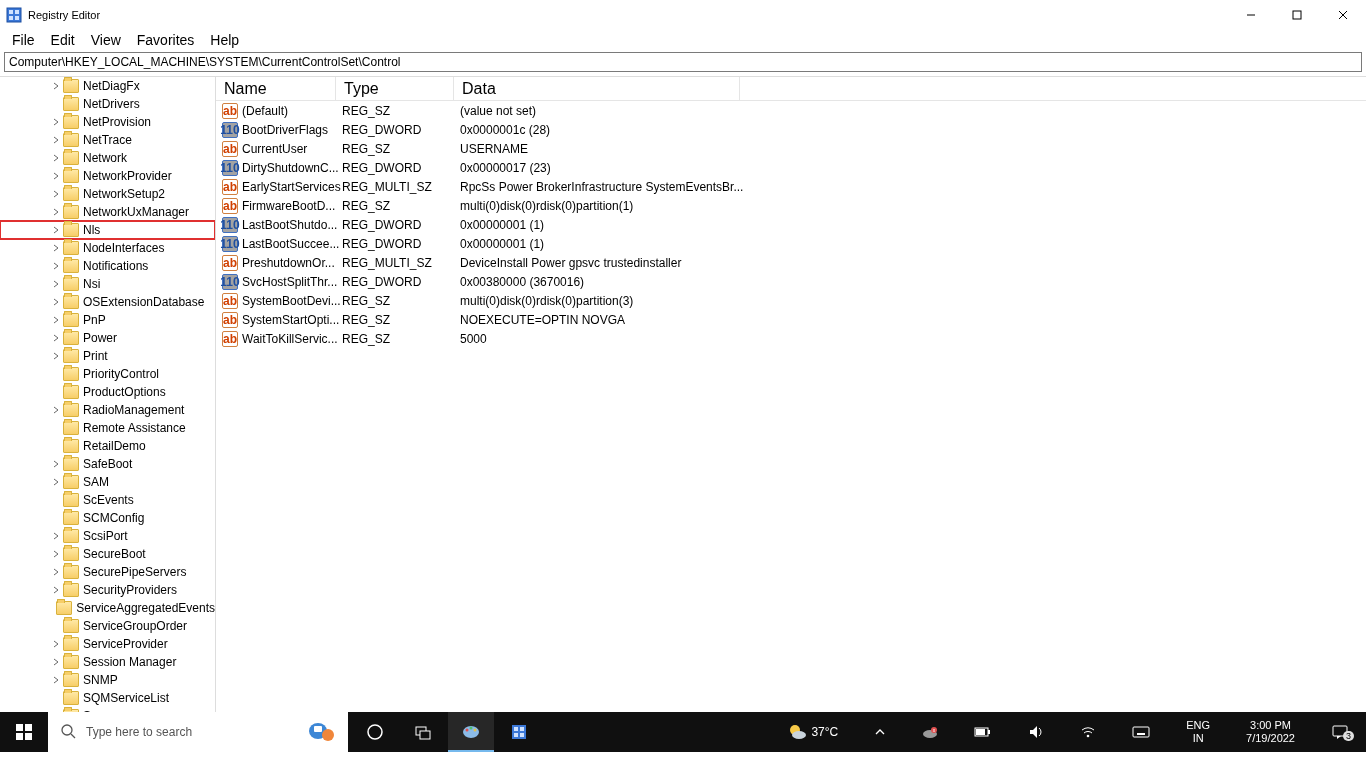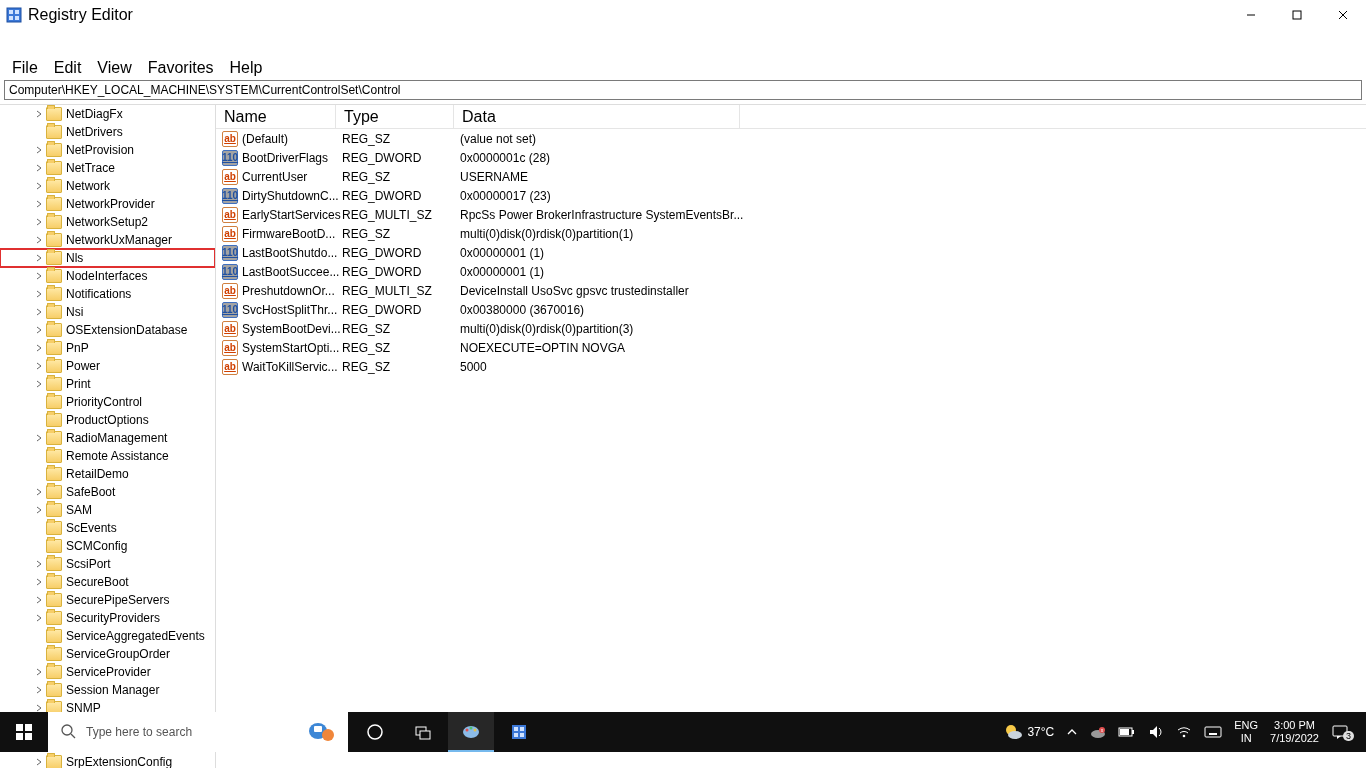--- a/index.html
+++ b/index.html
@@ -2,70 +2,70 @@
 <html><head>
 <meta charset="utf-8">
 <style>
 * { margin:0; padding:0; box-sizing:border-box; font-family:"Segoe UI", Tahoma, sans-serif; }
 html,body { width:1366px; height:768px; background:#fff; overflow:hidden; font-size:12px; color:#000; }
 
 
 .titlebar { height:30px; display:flex; align-items:center; justify-content:space-between; padding:0 0 0 6px; }
 .titlebar-left { display:flex; align-items:center; gap:6px; }
 .titlebar-icon { width:16px; height:16px; display:inline-block; }
-.title-text { font-size:16px; }
+.title-text { font-size:11px; }
 .titlebar-buttons { display:flex; }
 .titlebar-btn { width:46px; height:30px; display:flex; align-items:center; justify-content:center; }
 
 
-.menubar { height:20px; display:flex; align-items:center; padding:0 4px; font-size:16px;margin-top:28px; }
+.menubar { height:20px; display:flex; align-items:center; padding:0 4px; font-size:14px; }
 .menubar span { padding:2px 8px; cursor:default; }
 
 
 .addressbar { height:20px; border:1px solid #7a7a7a; margin:2px 4px 4px 4px; display:flex; align-items:center; padding:8px 4px; font-size:12px; }
 
 
 .main { display:flex; height:672px; border-top:1px solid #ddd; }
 .tree-pane { width:216px; border-right:1px solid #ddd; overflow:hidden; position:relative; }
 .tree-scroll { position:absolute; inset:0; overflow-x:hidden; overflow-y:auto; }
 .tree-scroll::-webkit-scrollbar { width:17px; }
 .tree-scroll::-webkit-scrollbar-track { background:#f0f0f0; }
 .tree-scroll::-webkit-scrollbar-thumb { background:#c2c3c9; border:1px solid #f0f0f0; }
 .tree-scroll::-webkit-scrollbar-button { background:#f0f0f0; height:17px; display:block; }
 
-.tree-item { height:18px; display:flex; align-items:center; white-space:nowrap; padding-left:32px; font-size:12px; cursor:default; }
+.tree-item { height:18px; display:flex; align-items:center; white-space:nowrap; padding-left:49px; font-size:12px; cursor:default; }
 .tree-item.highlight { outline:2px solid #e03030; outline-offset:-1px; }
 .expander { width:14px; height:14px; display:inline-flex; align-items:center; justify-content:center; margin-right:0px; color:#666; font-size:10px; }
 .expander.empty { visibility:hidden; }
 .folder-icon { width:16px; height:14px; background:linear-gradient(#ffe9a6,#f7ce68); border:1px solid #d9b23c; border-radius:1px; margin-right:4px; flex-shrink:0; position:relative; }
 .folder-icon::before { content:""; position:absolute; top:-3px; left:0; width:6px; height:3px; background:#f7ce68; border:1px solid #d9b23c; border-bottom:none; border-radius:1px 1px 0 0; }
 
 
 .list-pane { flex:1; overflow:auto; }
 .list-header { height:24px; display:flex; align-items:center; border-bottom:1px solid #e5e5e5; font-size:16px; }
 .list-header .col { padding:4px 8px; border-right:1px solid #e5e5e5; height:100%; display:flex; align-items:center; }
 .col-name { width:120px; }
 .col-type { width:118px; }
 .col-data { width:286px; }
 .list-row { height:19px; display:flex; align-items:center; font-size:12px; padding-left:6px; cursor:default; }
-.val-icon { width:16px; height:16px; margin-right:4px; flex-shrink:0; display:inline-flex; align-items:center; justify-content:center; font-size:10px; font-weight:bold; border-radius:2px;text-decoration:underline; }
+.val-icon { width:16px; height:16px; margin-right:4px; flex-shrink:0; display:inline-flex; align-items:center; justify-content:center; font-size:12px; font-weight:bold; border-radius:2px; }
 .val-icon.sz  { background:#fff; border:1px solid #d08040; color:#d04000; }
 .val-icon.dw  { background:#a3a3a3; border:1px solid #4070c0; color:#2050a0; }
 .row-name { width:100px; overflow:hidden; text-overflow:ellipsis; white-space:nowrap; }
 .row-type { width:118px; }
 .row-data { width:300px; overflow:hidden; text-overflow:ellipsis; white-space:nowrap; }
 
 
 .taskbar { position:absolute; bottom:16px; left:0; right:0; height:40px; background:#101010; color:#fff; display:flex; align-items:center; font-size:12px; }
 .start-btn { width:48px; height:40px; display:flex; align-items:center; justify-content:center; }
 .search-box { flex:0 0 300px; height:40px; background:#fff; color:#555; display:flex; align-items:center; padding:0 12px; gap:10px; }
 .task-icons { display:flex; align-items:center; gap:2px; margin-left:4px; }
 .task-icon { width:46px; height:40px; display:flex; align-items:center; justify-content:center; }
 .task-icon.active { border-bottom:2px solid #76b9ed; background:#272727; }
-.tray { margin-left:auto; display:flex; align-items:center; height:40px; }
+.tray { margin-left:auto; display:flex; align-items:center; height:40px;gap:24px; }
 .tray-item { padding:0 6px; height:40px; display:flex; align-items:center; justify-content:center; }
 .tray-texts { display:flex; flex-direction:column; align-items:center; line-height:13px; font-size:11px; padding:0 6px; }
 
 
 .svg-ico { width:16px; height:16px; }
 .tb-ico { width:12px; height:12px; }
 </style>
 </head>
 <body>
 
@@ -464,21 +464,21 @@
         <div class="list-row">
           <span class="val-icon dw">110</span>
           <span class="row-name">LastBootSuccee...</span>
           <span class="row-type">REG_DWORD</span>
           <span class="row-data">0x00000001 (1)</span>
         </div>
         <div class="list-row">
           <span class="val-icon sz">ab</span>
           <span class="row-name">PreshutdownOr...</span>
           <span class="row-type">REG_MULTI_SZ</span>
-          <span class="row-data">DeviceInstall UsoSvc gpsvc trustedinstaller</span>
+          <span class="row-data">DeviceInstall Power gpsvc trustedinstaller</span>
         </div>
         <div class="list-row">
           <span class="val-icon dw">110</span>
           <span class="row-name">SvcHostSplitThr...</span>
           <span class="row-type">REG_DWORD</span>
           <span class="row-data">0x00380000 (3670016)</span>
         </div>
         <div class="list-row">
           <span class="val-icon sz">ab</span>
           <span class="row-name">SystemBootDevi...</span>

